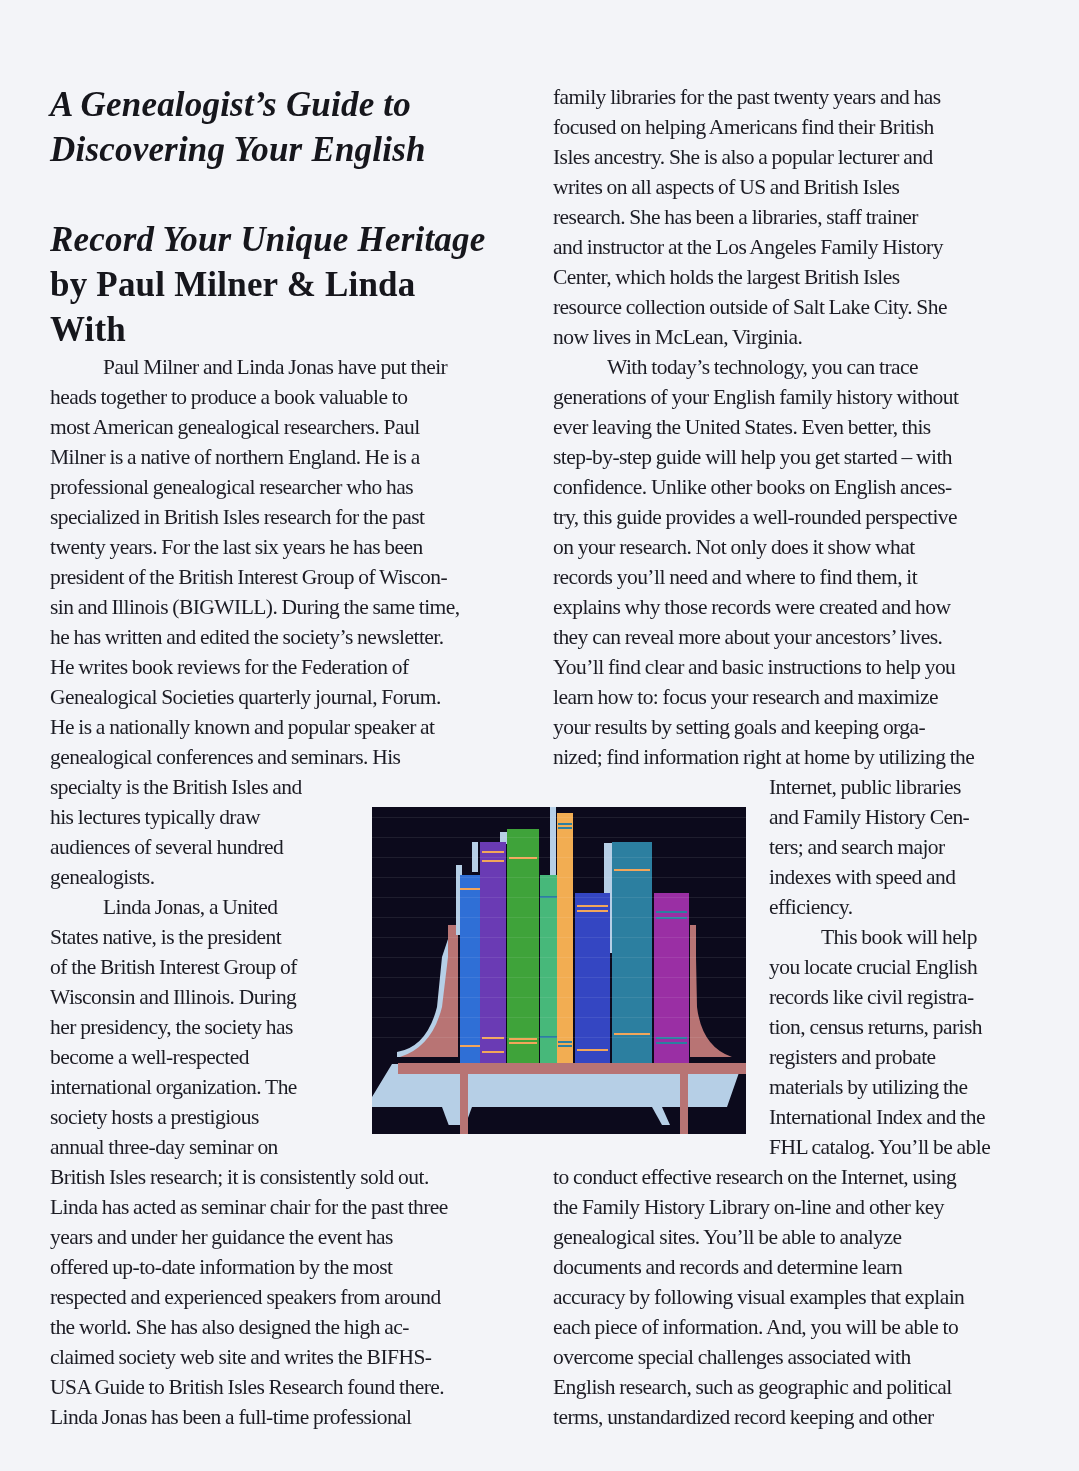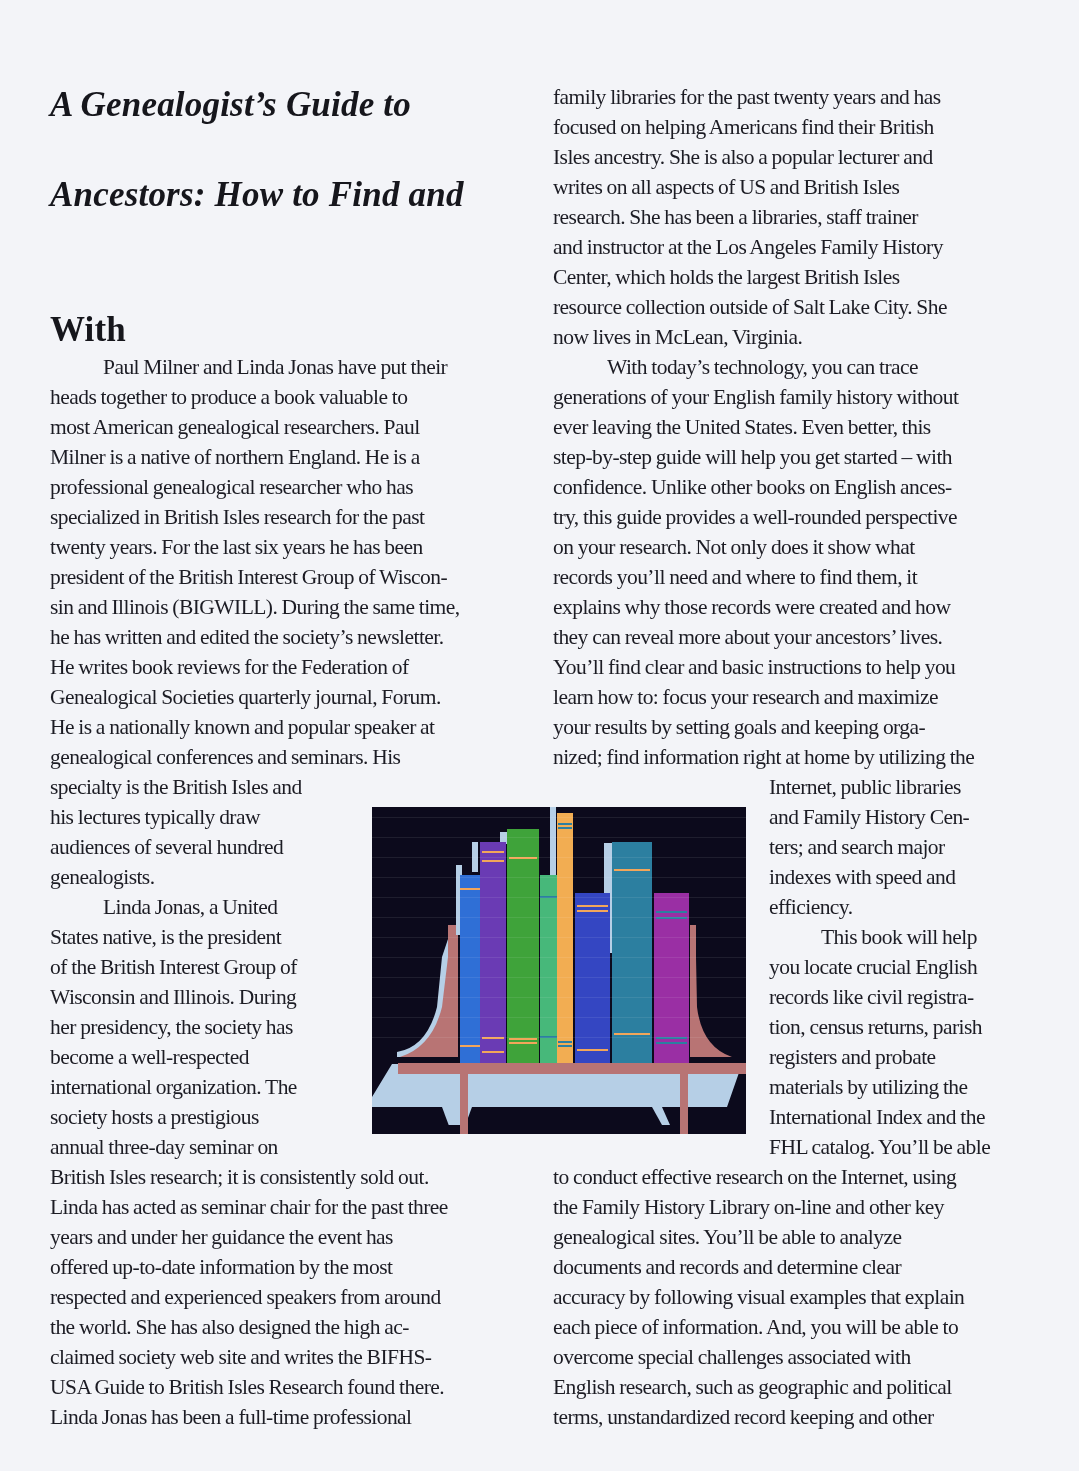--- a/index.html
+++ b/index.html
@@ -58,24 +58,24 @@
     }
     .illustration svg { display: block; }
   </style>
 </head>
 <body>
 
 <div class="page">
 
   <h1 class="title">
     <span class="italic">A Genealogist’s Guide to</span><br>
+    <span class="italic">Discovering Your English</span><br>
     <br>
-    <span class="italic">Ancestors: How to Find and</span><br>
-    <br>
-    <br>
+    <span class="italic">Record Your Unique Heritage</span><br>
+    <span class="byline">by Paul Milner &amp; Linda</span><br>
     <span class="byline">With</span>
   </h1>
 
   <div>
     <div class="line" style="left:103px;top:352px">Paul Milner and Linda Jonas have put their</div>
     <div class="line" style="left:50px;top:382px">heads together to produce a book valuable to</div>
     <div class="line" style="left:50px;top:412px">most American genealogical researchers. Paul</div>
     <div class="line" style="left:50px;top:442px">Milner is a native of northern England.  He is a</div>
     <div class="line" style="left:50px;top:472px">professional genealogical researcher who has</div>
     <div class="line" style="left:50px;top:502px">specialized in British Isles research for the past</div>
@@ -144,21 +144,21 @@
     <div class="line" style="left:769px;top:952px">you locate crucial English</div>
     <div class="line" style="left:769px;top:982px">records like civil registra-</div>
     <div class="line" style="left:769px;top:1012px">tion, census returns, parish</div>
     <div class="line" style="left:769px;top:1042px">registers and probate</div>
     <div class="line" style="left:769px;top:1072px">materials by utilizing the</div>
     <div class="line" style="left:769px;top:1102px">International Index and the</div>
     <div class="line" style="left:769px;top:1132px">FHL catalog. You’ll be able</div>
     <div class="line" style="left:553px;top:1162px">to conduct effective research on the Internet, using</div>
     <div class="line" style="left:553px;top:1192px">the Family History Library on-line and other key</div>
     <div class="line" style="left:553px;top:1222px">genealogical sites.  You’ll be able to analyze</div>
-    <div class="line" style="left:553px;top:1252px">documents and records and determine clear</div>
+    <div class="line" style="left:553px;top:1252px">documents and records and determine learn</div>
     <div class="line" style="left:553px;top:1282px">accuracy by following visual examples that explain</div>
     <div class="line" style="left:553px;top:1312px">each piece of information. And, you will be able to</div>
     <div class="line" style="left:553px;top:1342px">overcome special challenges associated with</div>
     <div class="line" style="left:553px;top:1372px">English research, such as geographic and political</div>
     <div class="line" style="left:553px;top:1402px">terms, unstandardized record keeping and other</div>
   </div>
 
   <div class="illustration">
     <svg width="374" height="327" viewBox="0 0 374 327">
       <rect x="0" y="0" width="374" height="327" fill="#0c0a1c"></rect>

